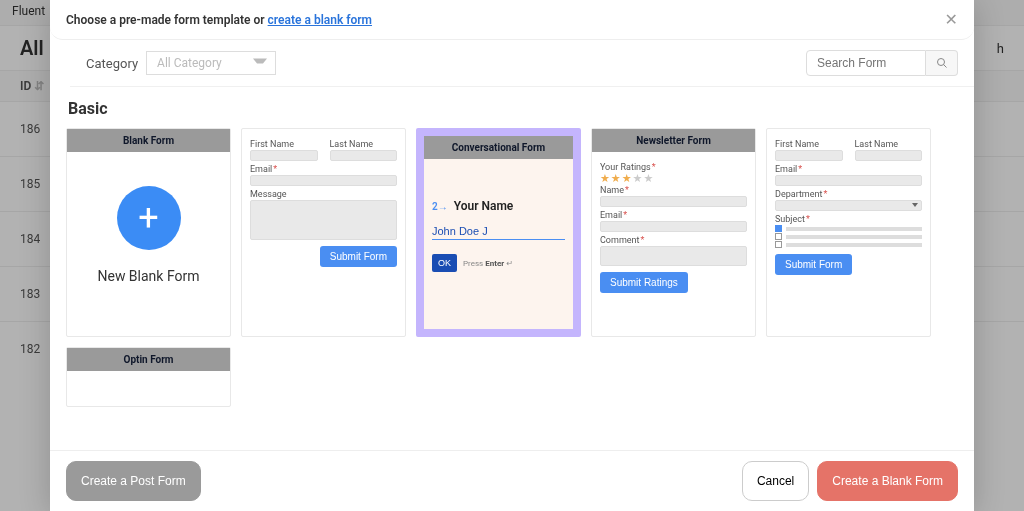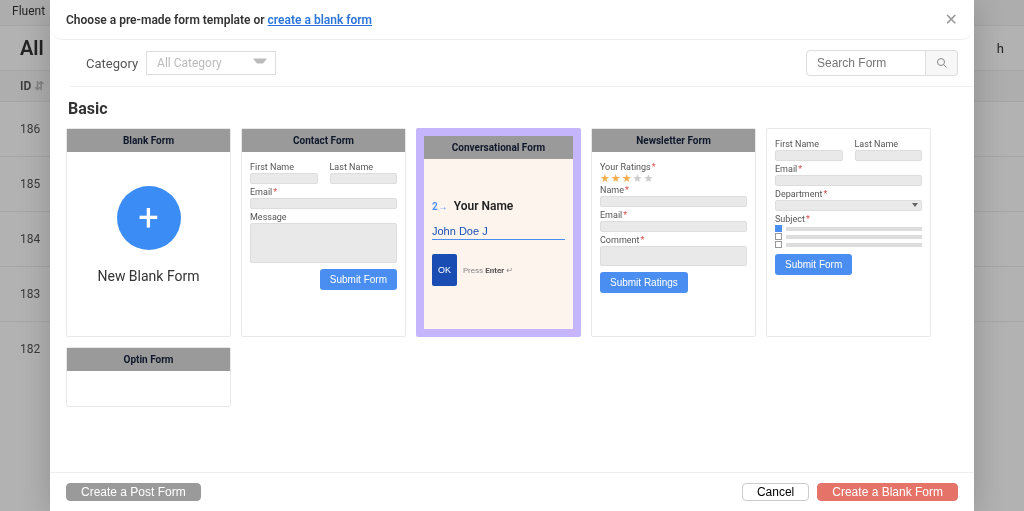--- a/index.html
+++ b/index.html
@@ -54,26 +54,26 @@
 .stars { color: #f0ad4e; font-size: 11px; letter-spacing: 1px;}
 .stars .off { color: #ccc;}
 .checkline { display:flex; align-items:center; gap:4px; margin:1px 0;}
 .chk { width:7px; height:7px; border:1px solid #999; display:inline-block;}
 .chk.on { background:#4a8ef2; border-color:#4a8ef2;}
 .chk-lbl { height:4px; background:#ddd; flex:1;}
 .conv-q { font-size: 12px; font-weight: 600; margin: 30px 0 10px 0; color:#222;}
 .conv-q .num { color: #4a8ef2; font-size:10px; margin-right:3px; font-weight:600;}
 .conv-input { color: #1a4db3; font-size: 11px; border: none; border-bottom: 1px solid #4a6; background: transparent; width: 100%; padding: 2px 0; border-bottom:1px solid #4a8ef2; font-weight:500;}
 .conv-row { margin-top: 14px; display:flex; align-items:center; gap:6px;}
-.ok-btn { background: #1a4db3; color: #fff; font-size: 9px; padding: 11px 6px; border-radius: 2px; border:none;}
+.ok-btn { background: #1a4db3; color: #fff; font-size: 9px; padding: 4px 6px; border-radius: 2px; border:none;}
 .press { font-size: 8px; color: #888;}
 .press b { color:#555;}
 
 .modal-foot { display: flex; align-items: center; padding: 10px 16px; border-top: 1px solid #eee; gap: 8px; }
-.foot-btn { font-size: 12px; padding: 1px 14px; border-radius: 4px; cursor: pointer; border: 1px solid #ccc; background: #fff; }
+.foot-btn { font-size: 12px; padding: 12px 14px; border-radius: 10px; cursor: pointer; border: 1px solid #ccc; background: #fff; }
 .foot-btn.grey { background: #9a9a9a; color: #fff; border-color: #9a9a9a;}
 .foot-btn.primary { background: #e57368; color: #fff; border-color: #e57368; }
 .foot-spacer { flex: 1; }
 </style>
 </head>
 <body>
 
 <div class="bg">
   <div class="bg-header">Fluent</div>
   <div style="display:flex; align-items:center;">
@@ -142,21 +142,20 @@
 
       <div class="card">
         <div class="card-head">Blank Form</div>
         <div class="card-body">
           <div class="blank-icon">+</div>
           <div class="blank-text">New Blank Form</div>
         </div>
       </div>
 
       <div class="card">
-        <div class="card-head">Contact Form</div>
         <div class="card-body">
           <div class="row2">
             <div>
                 <div class="lbl">First Name</div>
                 <span class="inp"></span>
               </div>
             <div>
                 <div class="lbl">Last Name</div>
                 <span class="inp"></span>
               </div>

